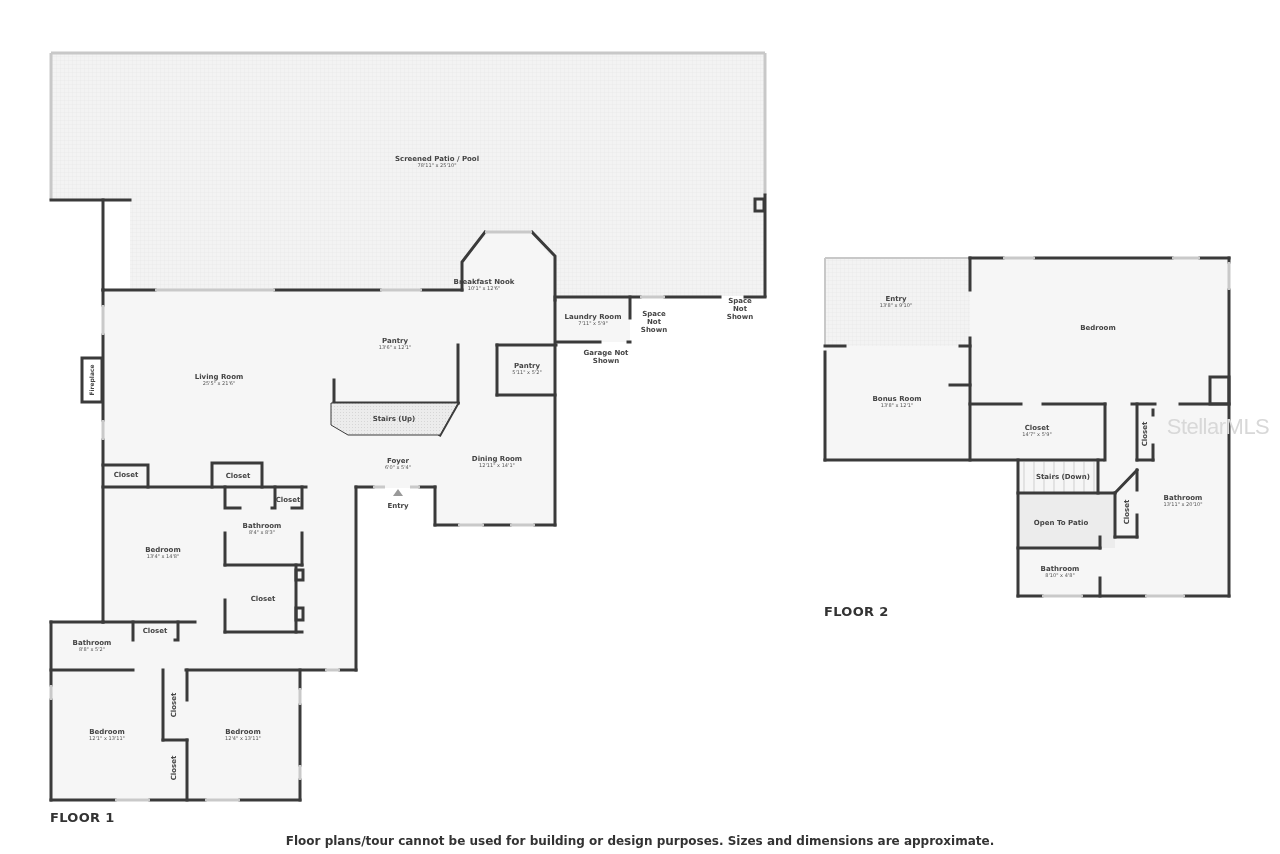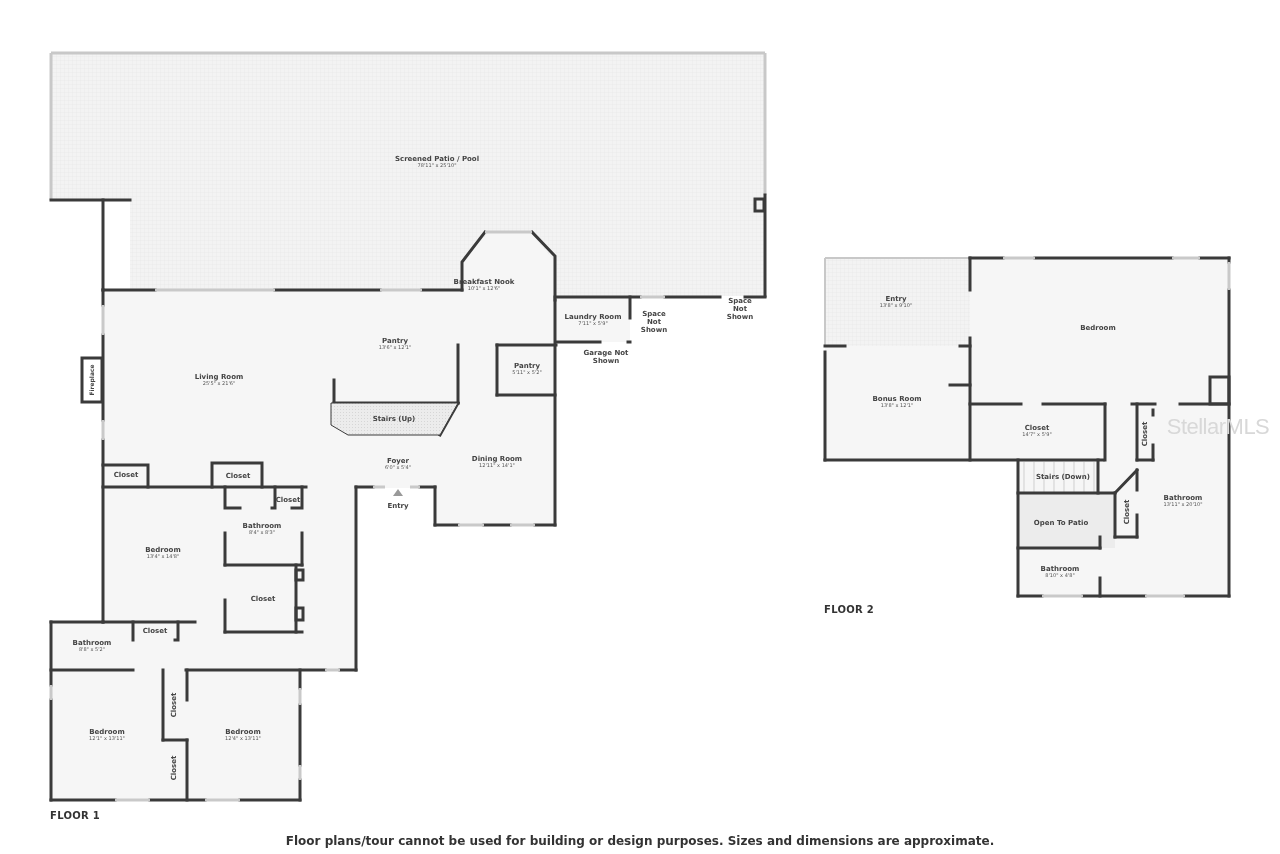--- a/index.html
+++ b/index.html
@@ -2,21 +2,21 @@
 <html><head>
 <meta charset="utf-8">
 <style>
   html, body { margin:0; padding:0; background:#ffffff; }
   body { width:1280px; height:854px; position:relative; overflow:hidden; font-family:"DejaVu Sans", sans-serif; }
   #plan { position:absolute; left:0; top:0; width:1280px; height:854px; }
   .lbl { position:absolute; transform:translate(-50%,-50%); text-align:center; color:#444; white-space:nowrap; line-height:1.15; }
   .lbl .name { font-size:7px; font-weight:bold; display:block; }
   .lbl .dim { font-size:5px; color:#555; display:block; }
   .vert { transform:translate(-50%,-50%) rotate(-90deg); }
-  .floor-tag { position:absolute; font-size:10px; font-weight:bold; color:#333; letter-spacing:0.3px; }
+  .floor-tag { position:absolute; font-size:13px; font-weight:bold; color:#333; letter-spacing:0.3px; }
   .disclaimer { position:absolute; left:640px; top:841px; transform:translate(-50%,-50%); font-size:12px; color:#333; font-weight:bold; white-space:nowrap; }
   .watermark { position:absolute; left:1218px; top:427px; transform:translate(-50%,-50%); font-size:22px; color:#d8d8d8; font-family:"Liberation Sans", sans-serif; letter-spacing:-0.5px; }
   .entry-arrow { position:absolute; left:393px; top:489px; width:0; height:0; border-left:5px solid transparent; border-right:5px solid transparent; border-bottom:7px solid #999; }
 </style>
 </head>
 <body>
 
 <svg id="plan" viewBox="0 0 1280 854" xmlns="http://www.w3.org/2000/svg">
   <defs>
     <pattern id="grid" width="4" height="4" patternUnits="userSpaceOnUse">

